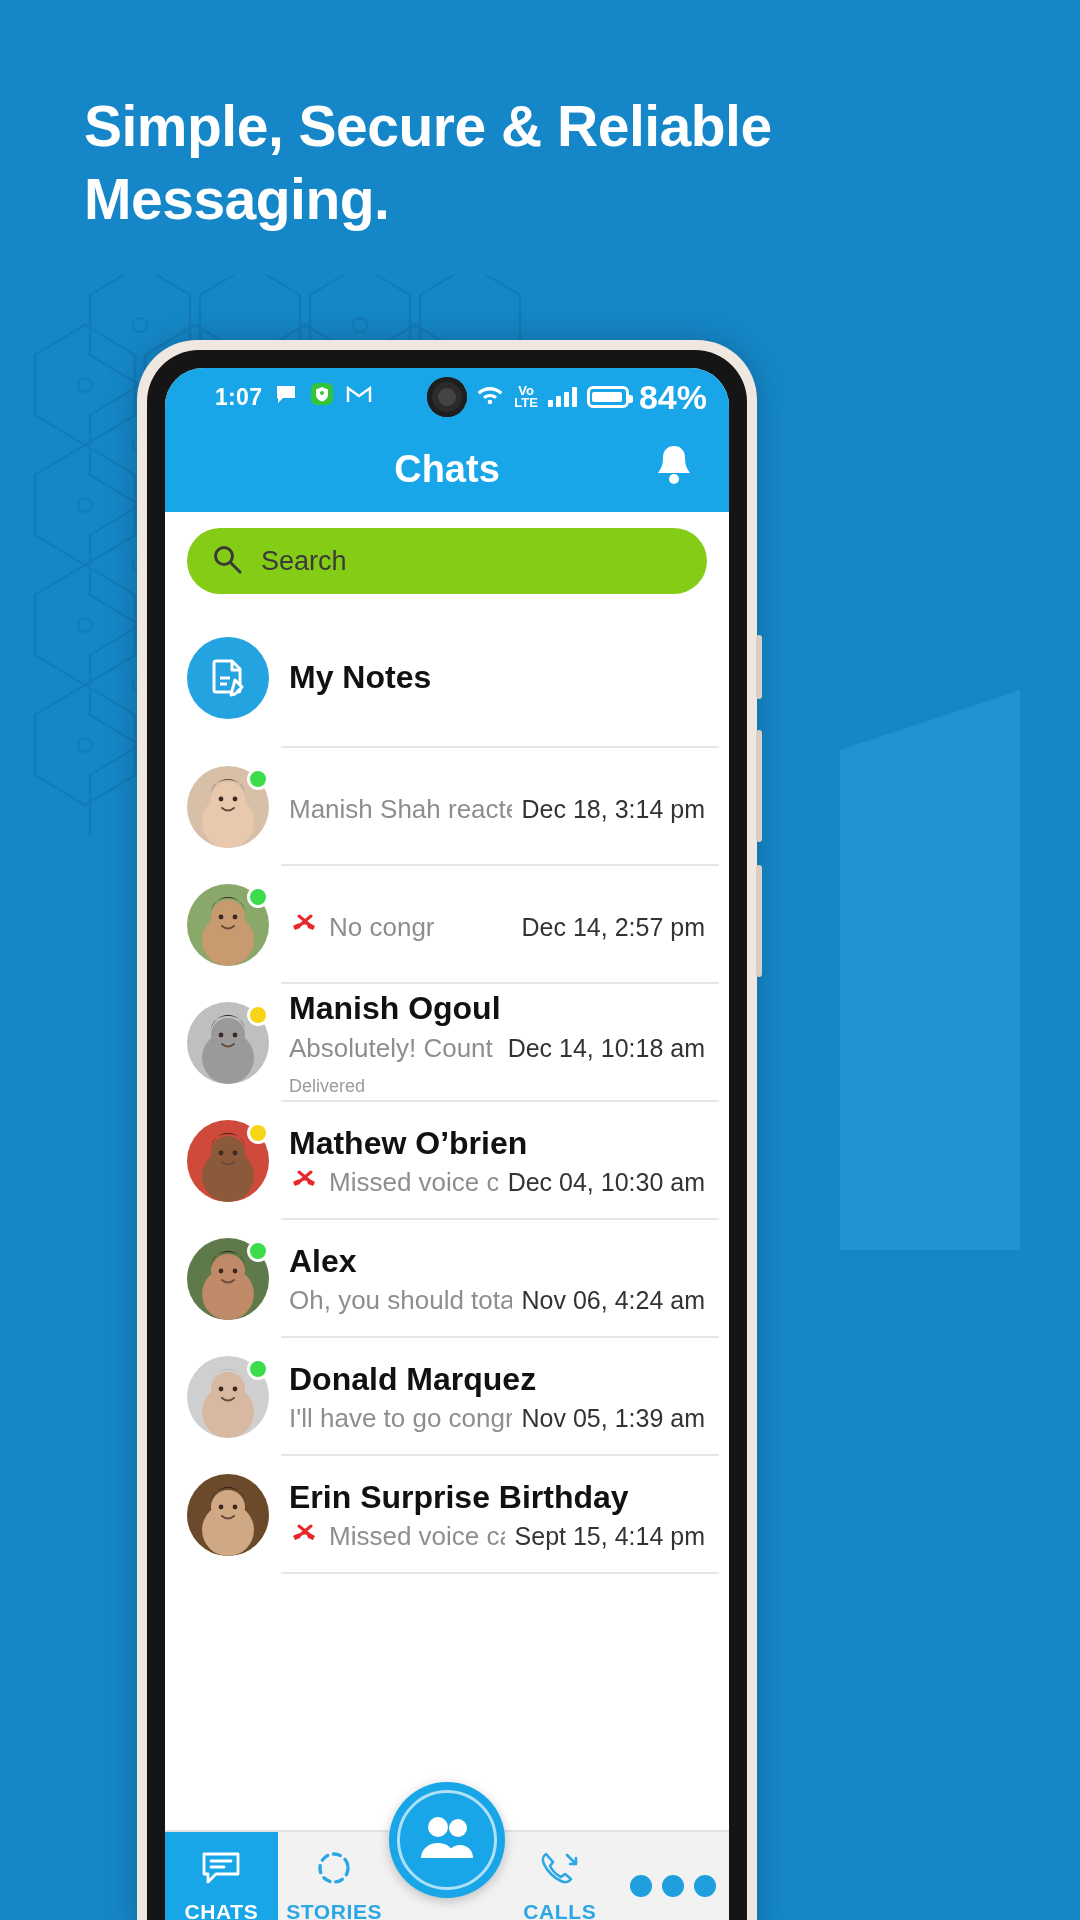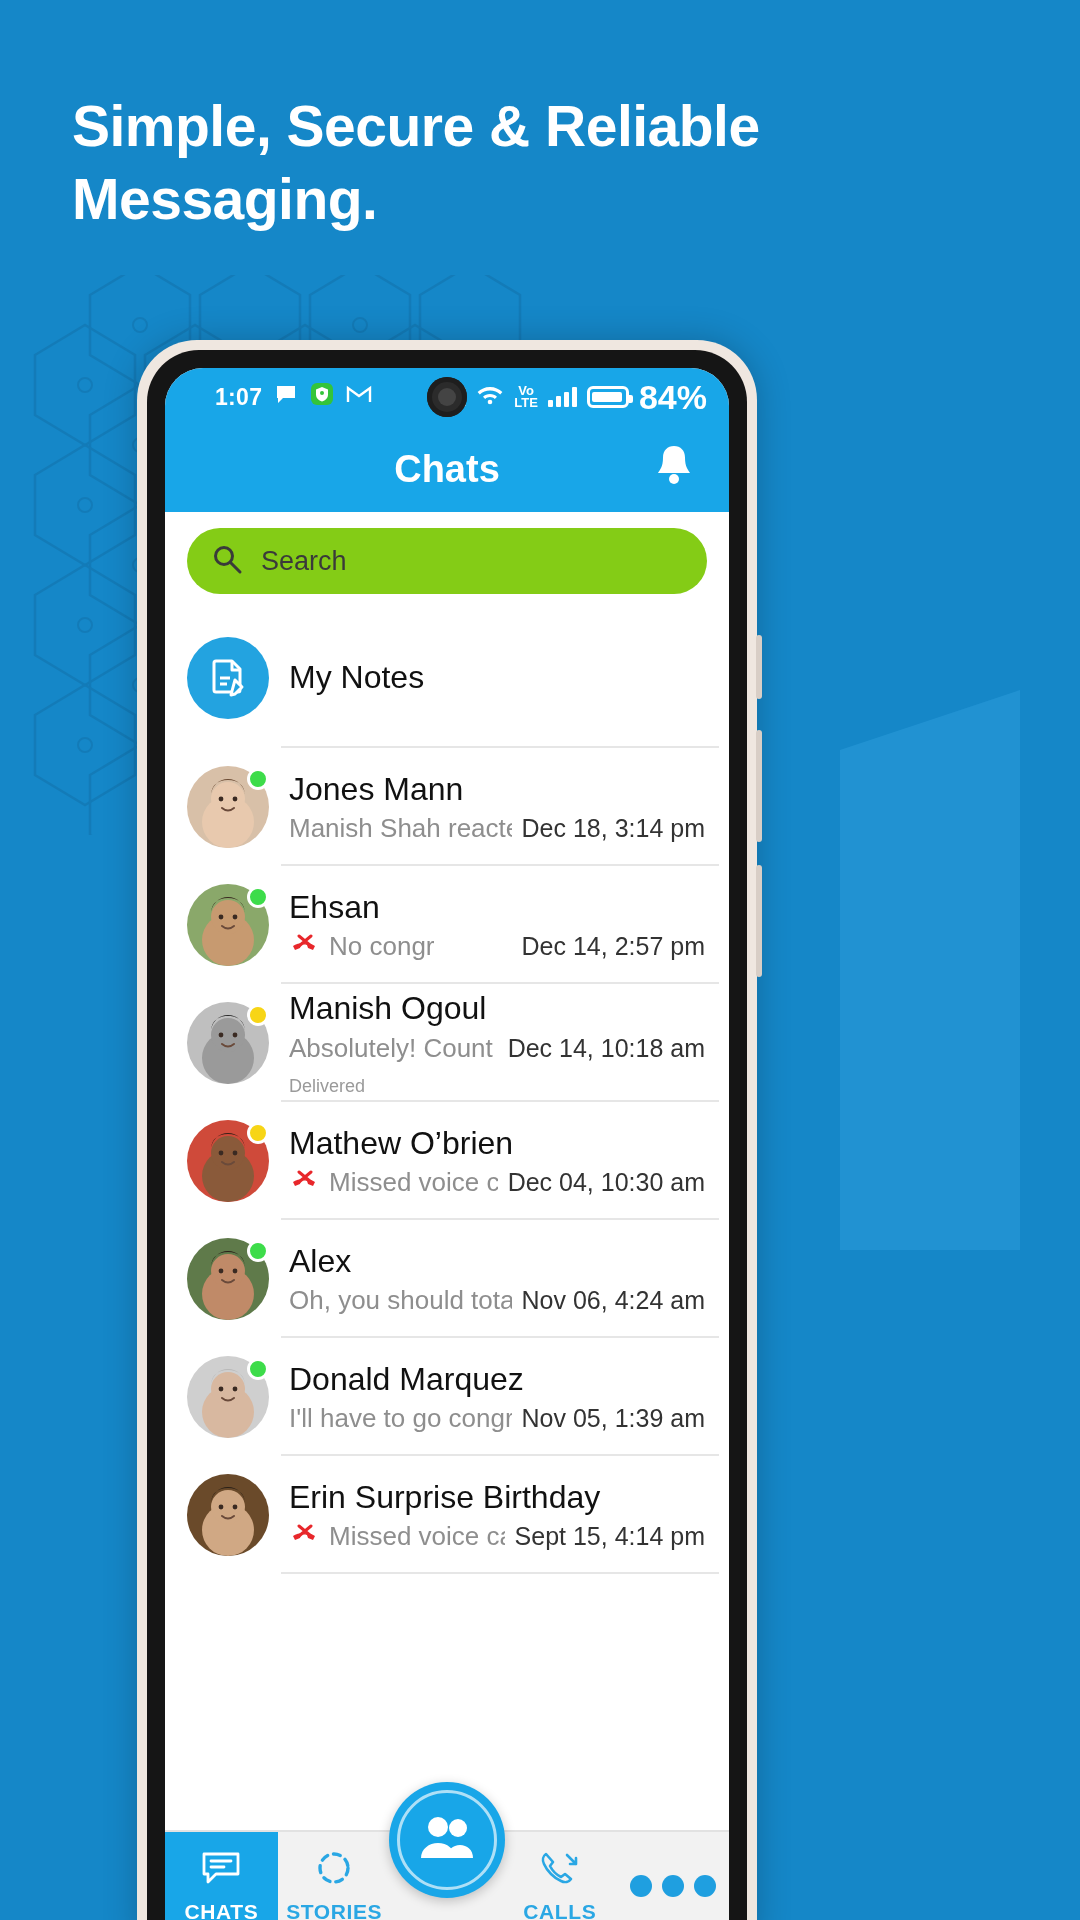--- a/index.html
+++ b/index.html
@@ -21,21 +21,21 @@
   .right-shape{
     position:absolute; right:60px; top:690px;
     width:180px; height:560px;
     background:#2596d6;
     clip-path:polygon(0 60px, 100% 0, 100% 100%, 0 100%);
     opacity:.75;
   }
 
   
   .headline{
-    position:absolute; left:72px; top:90px; width:830px;
+    position:absolute; left:84px; top:90px; width:830px;
     color:#fff; font-size:57px; font-weight:bold; line-height:1.28;
     letter-spacing:-0.5px;
   }
 
   
   .phone{
     position:absolute; left:137px; top:340px;
     width:620px; height:1600px;
     background:#efe7e0;
     border-radius:60px 60px 0 0;
@@ -135,21 +135,21 @@
   }
   .avatar .pic svg{ width:100%; height:100%; display:block;}
   .dot{
     position:absolute; right:0px; top:2px; width:22px; height:22px;
     border-radius:50%; border:3px solid #fff;
   }
   .dot.green{ background:#3ddc4a;}
   .dot.yellow{ background:#f7d516;}
 
   .rowbody{ flex:1 1 auto; min-width:0; padding-right:4px;}
-  .rname{ font-size:32px; font-weight:normal; color:#111; line-height:1.22; white-space:nowrap; overflow:hidden;}
+  .rname{ font-size:32px; font-weight:bold; color:#111; line-height:1.22; white-space:nowrap; overflow:hidden;}
   .rline2{ display:flex; align-items:center; gap:10px; margin-top:4px;}
   .rmsg{
     font-size:26px; color:#8e8e8e; white-space:nowrap; overflow:hidden;
     flex:1 1 auto; min-width:0;
   }
   .rtime{ font-size:25px; color:#333; white-space:nowrap; flex:0 0 auto;}
   .rstatus{ font-size:18px; color:#9a9a9a; margin-top:12px;}
   .missed{ flex:0 0 auto; display:inline-flex;}
 
   .notesrow{ min-height:140px;}
@@ -339,21 +339,20 @@
     <circle cx="41" cy="33" r="17" fill="#e8c9ae"></circle>
     <path d="M24 30a17 17 0 0 1 34 0c0-11-7-16-17-16s-17 5-17 16z" fill="#6b4a33"></path>
     <circle cx="34" cy="33" r="2.4" fill="#3a2a22"></circle>
     <circle cx="48" cy="33" r="2.4" fill="#3a2a22"></circle>
     <path d="M35 42q6 5 12 0" stroke="#6a4a3a" stroke-width="2" fill="none" stroke-linecap="round"></path>
   </svg>
                 </span>
       <span class="dot green"></span>
     </div>
     <div class="rowbody">
-      <div class="rname">Jones Mann</div>
       <div class="rline2">
 
         <div class="rmsg">Manish Shah reacted 🙏 t...</div>
         <div class="rtime">Dec 18, 3:14 pm</div>
       </div>
 
     </div>
     <div class="sep"></div>
   </div>
             <div class="row">
@@ -365,21 +364,20 @@
     <circle cx="41" cy="33" r="17" fill="#c79a70"></circle>
     <path d="M24 30a17 17 0 0 1 34 0c0-11-7-16-17-16s-17 5-17 16z" fill="#3a2a20"></path>
     <circle cx="34" cy="33" r="2.4" fill="#3a2a22"></circle>
     <circle cx="48" cy="33" r="2.4" fill="#3a2a22"></circle>
     <path d="M35 42q6 5 12 0" stroke="#6a4a3a" stroke-width="2" fill="none" stroke-linecap="round"></path>
   </svg>
                 </span>
       <span class="dot green"></span>
     </div>
     <div class="rowbody">
-      <div class="rname">Ehsan</div>
       <div class="rline2">
         <span class="missed">
   <svg width="30" height="26" viewBox="0 0 30 26" fill="none" stroke="#e8272b" stroke-width="3" stroke-linecap="round">
     <path d="M4 12c5-4 17-4 22 0l-2 4-5-2-1-3c-2-.6-4-.6-6 0l-1 3-5 2z" fill="#e8272b" stroke="none"></path>
     <path d="M10 2l12 10M22 2L10 12"></path>
   </svg>
                   </span>
         <div class="rmsg">No congr</div>
         <div class="rtime">Dec 14, 2:57 pm</div>
       </div>

